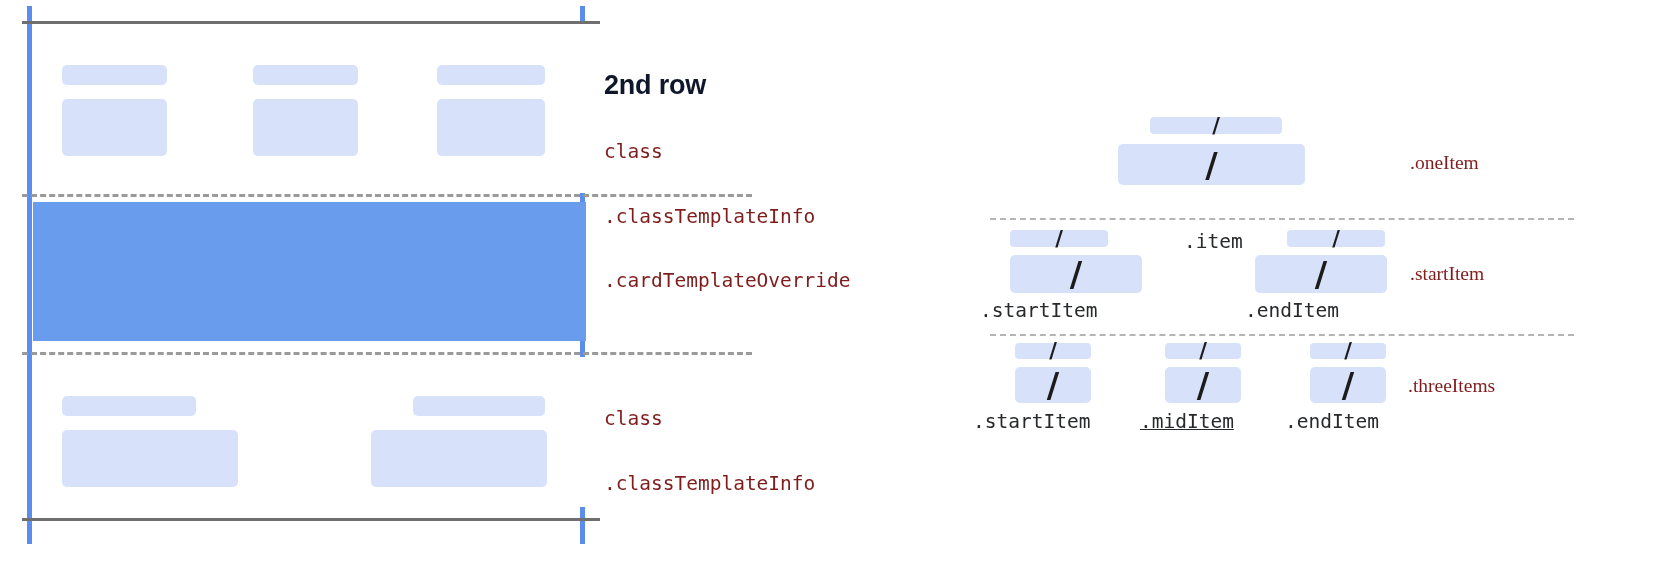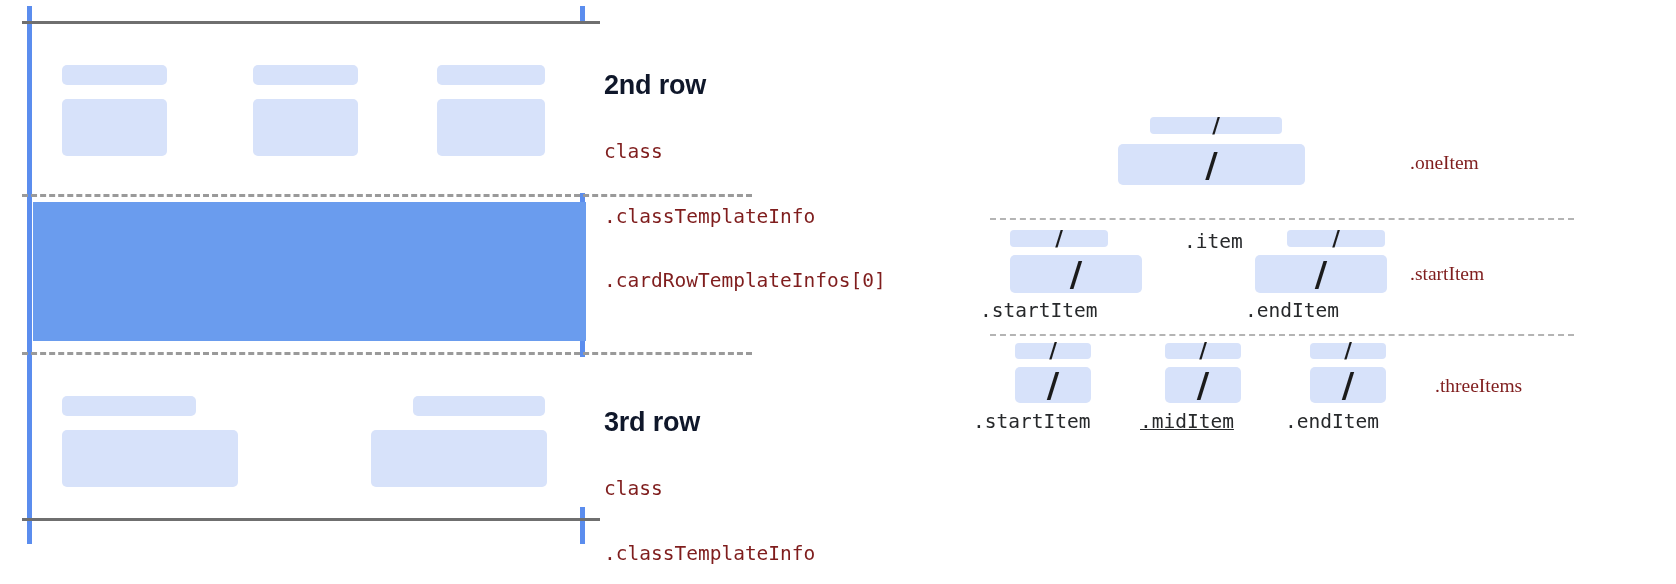--- a/index.html
+++ b/index.html
@@ -161,28 +161,27 @@
   <div class="ph" style="left:413px;top:396px; width:132px; height:20px;"></div>
   <div class="ph" style="left:371px;top:430px; width:176px; height:57px;"></div>
 
   <div class="rule-solid" style="top:518px;"></div>
 </div>
 
 <div class="ann" style="left:604px; top:32px;">
   <div class="ann-title">2nd row</div>
   <div class="ann-code">class</div>
   <div class="ann-code">.classTemplateInfo</div>
-  <div class="ann-code">.cardRowTemplateInfos[0]</div>
+  <div class="ann-code">.cardTemplateOverride</div>
 </div>
 
 <div class="ann" style="left:604px; top:249px;">
 </div>
 
 <div class="ann" style="left:604px; top:369px;">
-  <div class="ann-title">3rd row</div>
   <div class="ann-code">class</div>
   <div class="ann-code">.classTemplateInfo</div>
   
   
 </div>
 
 <div id="item-diagram">
 
   <div class="item-small" style="left:210px; top:117px; width:132px; height:17px;"></div>
   <div class="slash slash-sm" style="left:210px; top:117px; width:132px; height:17px;">/</div>
@@ -232,14 +231,14 @@
   <div class="item-label" style="left:200px; top:410px;text-decoration:underline;">.midItem</div>
 
   <div class="item-small" style="left:370px; top:343px; width:76px; height:16px;"></div>
   <div class="slash slash-sm" style="left:370px; top:343px; width:76px; height:16px;">/</div>
 
   <div class="item-large" style="left:370px; top:367px; width:76px; height:36px;"></div>
   <div class="slash slash-lg" style="left:370px; top:367px; width:76px; height:36px;">/</div>
 
   <div class="item-label" style="left:345px; top:410px;">.endItem</div>
 
-  <div class="group-label" style="left:495px; top:375px;">.threeItems</div>
+  <div class="group-label" style="left:468px; top:375px;">.threeItems</div>
 </div>
 
 </body></html>

